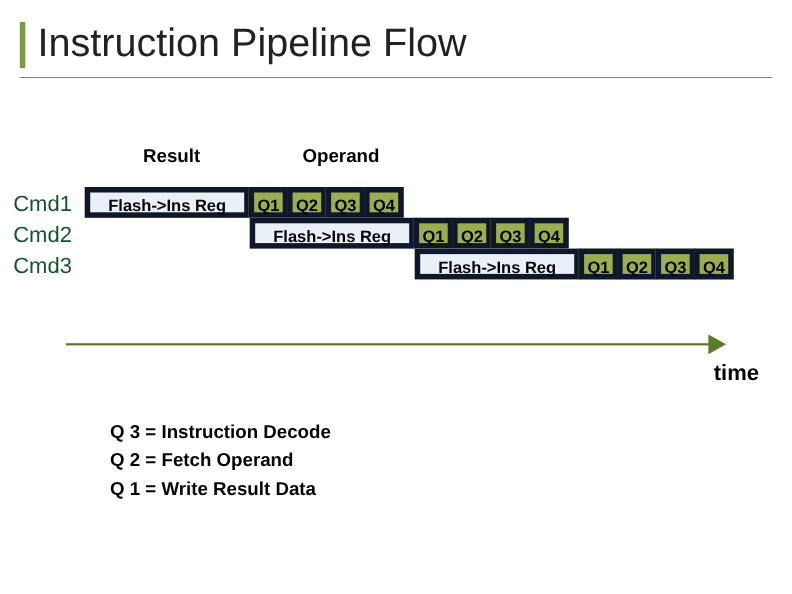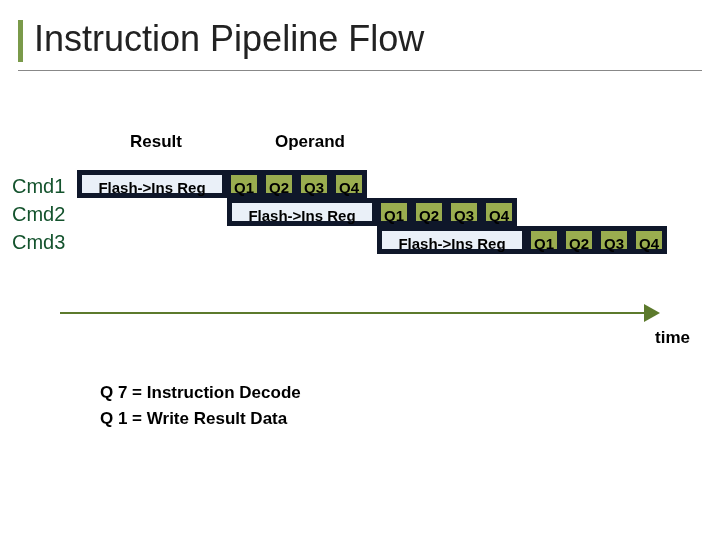--- a/index.html
+++ b/index.html
@@ -107,21 +107,21 @@
     top: 4px;
     width: 0; height: 0;
     border-left: 16px solid #5c7a2c;
     border-top: 9px solid transparent;
     border-bottom: 9px solid transparent;
   }
   .time-label {
     position: absolute;
     right: 30px;
     top: 328px;
-    font-size: 17px;
+    font-size: 20px;
     font-weight: bold;
   }
 
   .legend {
     position: absolute;
     left: 100px;
     top: 380px;
     font-size: 17px;
     font-weight: bold;
     line-height: 26px;
@@ -159,15 +159,16 @@
   </div>
 </div>
 
 <div class="time-arrow">
   <div class="arrow-line"></div>
   <div class="arrow-head"></div>
 </div>
 <div class="time-label">time</div>
 
 <div class="legend">
-  <div>Q 7 = Instruction Decode</div>
+  <div>Q 3 = Instruction Decode</div>
+  <div>Q 2 = Fetch Operand</div>
   <div>Q 1 = Write Result Data</div>
 </div>
 
 </body></html>

